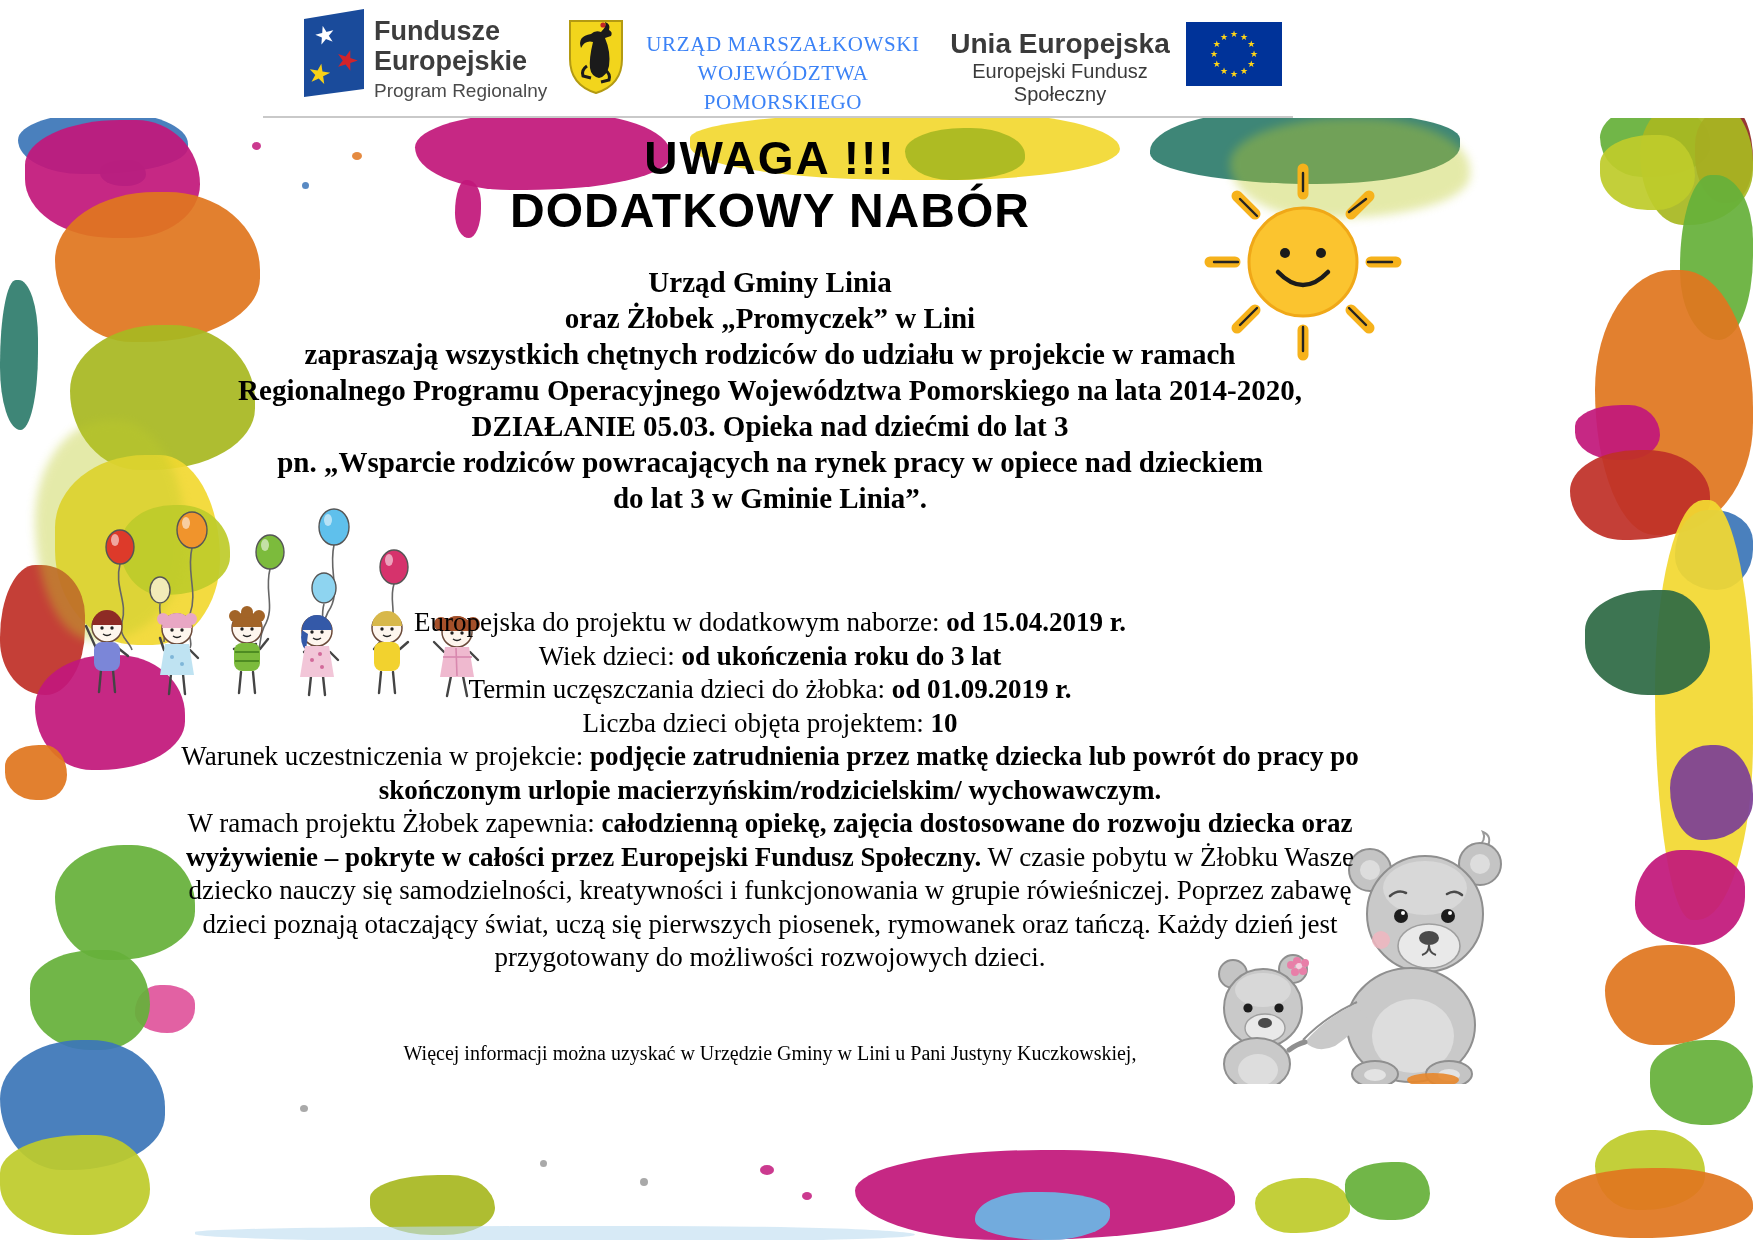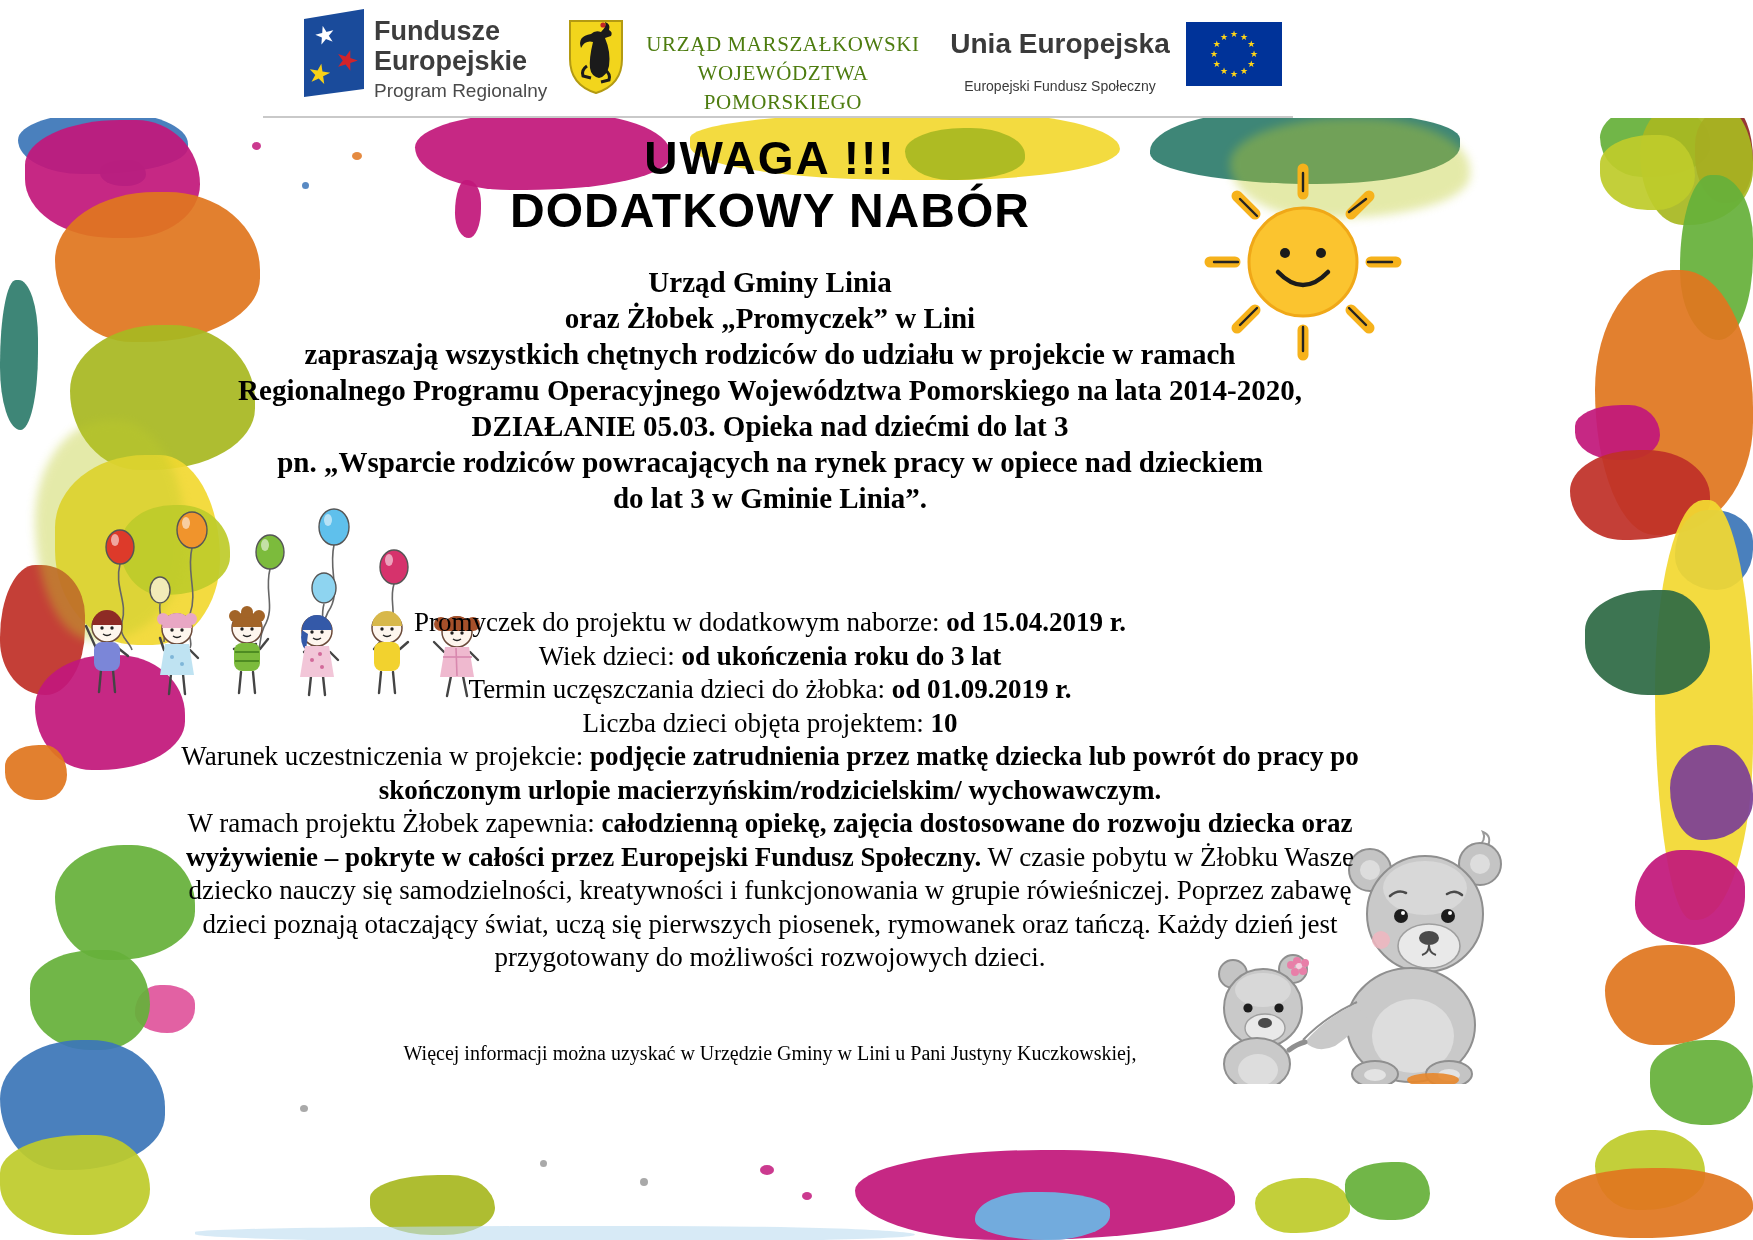--- a/index.html
+++ b/index.html
@@ -9,24 +9,24 @@
   }
   
   .header{position:absolute;left:0;top:0;width:1753px;height:118px;background:#fff;z-index:6;}
   .hr-line{position:absolute;left:263px;top:116px;width:1030px;height:2px;background:#c9c9c9;z-index:6;}
   .fe-logo{position:absolute;left:302px;top:9px;}
   .fe-text{position:absolute;left:374px;top:16px;font-family:"Liberation Sans",sans-serif;color:#3d3d3d;}
   .fe-title{font-size:27px;font-weight:bold;line-height:30px;}
   .fe-sub{font-size:19px;color:#4a4a4a;margin-top:4px;}
   .crest{position:absolute;left:567px;top:18px;}
   .um-text{position:absolute;left:618px;top:30px;width:330px;text-align:center;
-    font-family:"Liberation Serif",serif;font-size:21px;letter-spacing:0.6px;color:#4d7c0f;line-height:29px;}
+    font-family:"Liberation Serif",serif;font-size:21px;letter-spacing:0.6px;color:#3b82f6;line-height:29px;}
   .ue-text{position:absolute;left:935px;top:28px;width:250px;text-align:center;font-family:"Liberation Sans",sans-serif;color:#3a3a3a;}
   .ue-title{font-size:28px;font-weight:bold;line-height:32px;}
-  .ue-sub{font-size:14px;margin-top:18px;}
+  .ue-sub{font-size:20px;margin-top:0;}
   .eu-flag{position:absolute;left:1186px;top:22px;}
   
   .splats{position:absolute;left:0;top:0;width:1753px;height:1240px;z-index:1;}
   .splat{position:absolute;border-radius:52% 48% 60% 40%/48% 55% 45% 58%;opacity:.93;}
   .splat.v2{border-radius:60% 40% 45% 55%/42% 60% 50% 55%;}
   .splat.v3{border-radius:45% 55% 50% 58%/60% 42% 55% 45%;}
   .splat.soft{filter:blur(5px);opacity:.4;}
   .speck{position:absolute;border-radius:50%;opacity:.85;}
   
   .deco{position:absolute;z-index:2;}
@@ -361,21 +361,21 @@
     <div>Urząd Gminy Linia</div>
     <div>oraz Żłobek „Promyczek” w Lini</div>
     <div>zapraszają wszystkich chętnych rodziców do udziału w projekcie w ramach</div>
     <div>Regionalnego Programu Operacyjnego Województwa Pomorskiego na lata 2014-2020,</div>
     <div>DZIAŁANIE 05.03. Opieka nad dziećmi do lat 3</div>
     <div>pn. „Wsparcie rodziców powracających na rynek pracy w opiece nad dzieckiem</div>
     <div>do lat 3 w Gminie Linia”.</div>
   </div>
 
   <div class="details">
-    <div><span>Promyczek do projektu w dodatkowym naborze: </span><b>od 15.04.2019 r.</b></div>
+    <div><span>Europejska do projektu w dodatkowym naborze: </span><b>od 15.04.2019 r.</b></div>
     <div><span>Wiek dzieci: </span><b>od ukończenia roku do 3 lat</b></div>
     <div><span>Termin uczęszczania dzieci do żłobka: </span><b>od 01.09.2019 r.</b></div>
     <div><span>Liczba dzieci objęta projektem: </span><b>10</b></div>
     <div><span>Warunek uczestniczenia w projekcie: </span><b>podjęcie zatrudnienia przez matkę dziecka lub powrót do pracy po skończonym urlopie macierzyńskim/rodzicielskim/ wychowawczym.</b></div>
     <div><span>W ramach projektu Żłobek zapewnia: </span><b>całodzienną opiekę, zajęcia dostosowane do rozwoju dziecka oraz wyżywienie – pokryte w całości przez Europejski Fundusz Społeczny.</b><span> W czasie pobytu w Żłobku Wasze dziecko nauczy się samodzielności, kreatywności i funkcjonowania w grupie rówieśniczej.  Poprzez zabawę dzieci poznają otaczający świat, uczą się pierwszych piosenek, rymowanek oraz tańczą. Każdy dzień jest przygotowany do możliwości rozwojowych dzieci.</span></div>
   </div>
 
   <div class="footer">
     <div>Więcej informacji można uzyskać w Urzędzie Gminy w Lini u Pani Justyny Kuczkowskiej,</div>
   </div>

